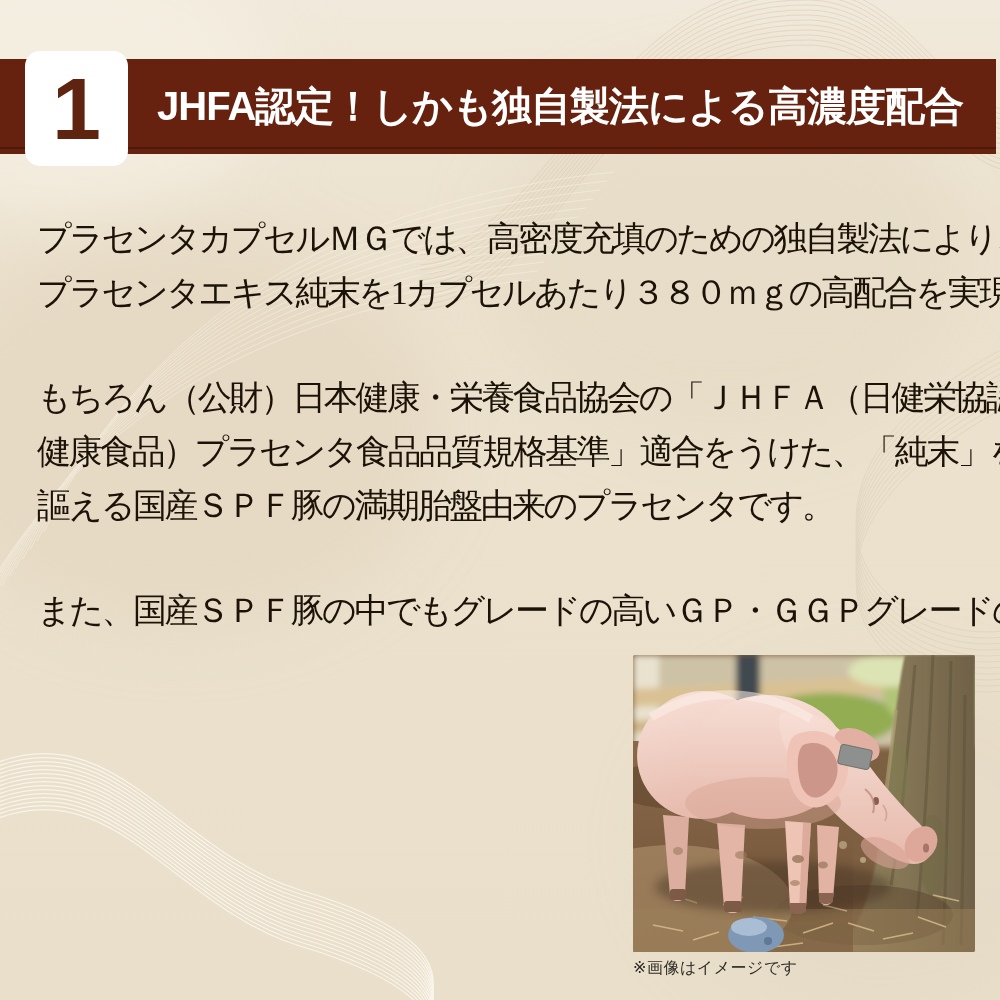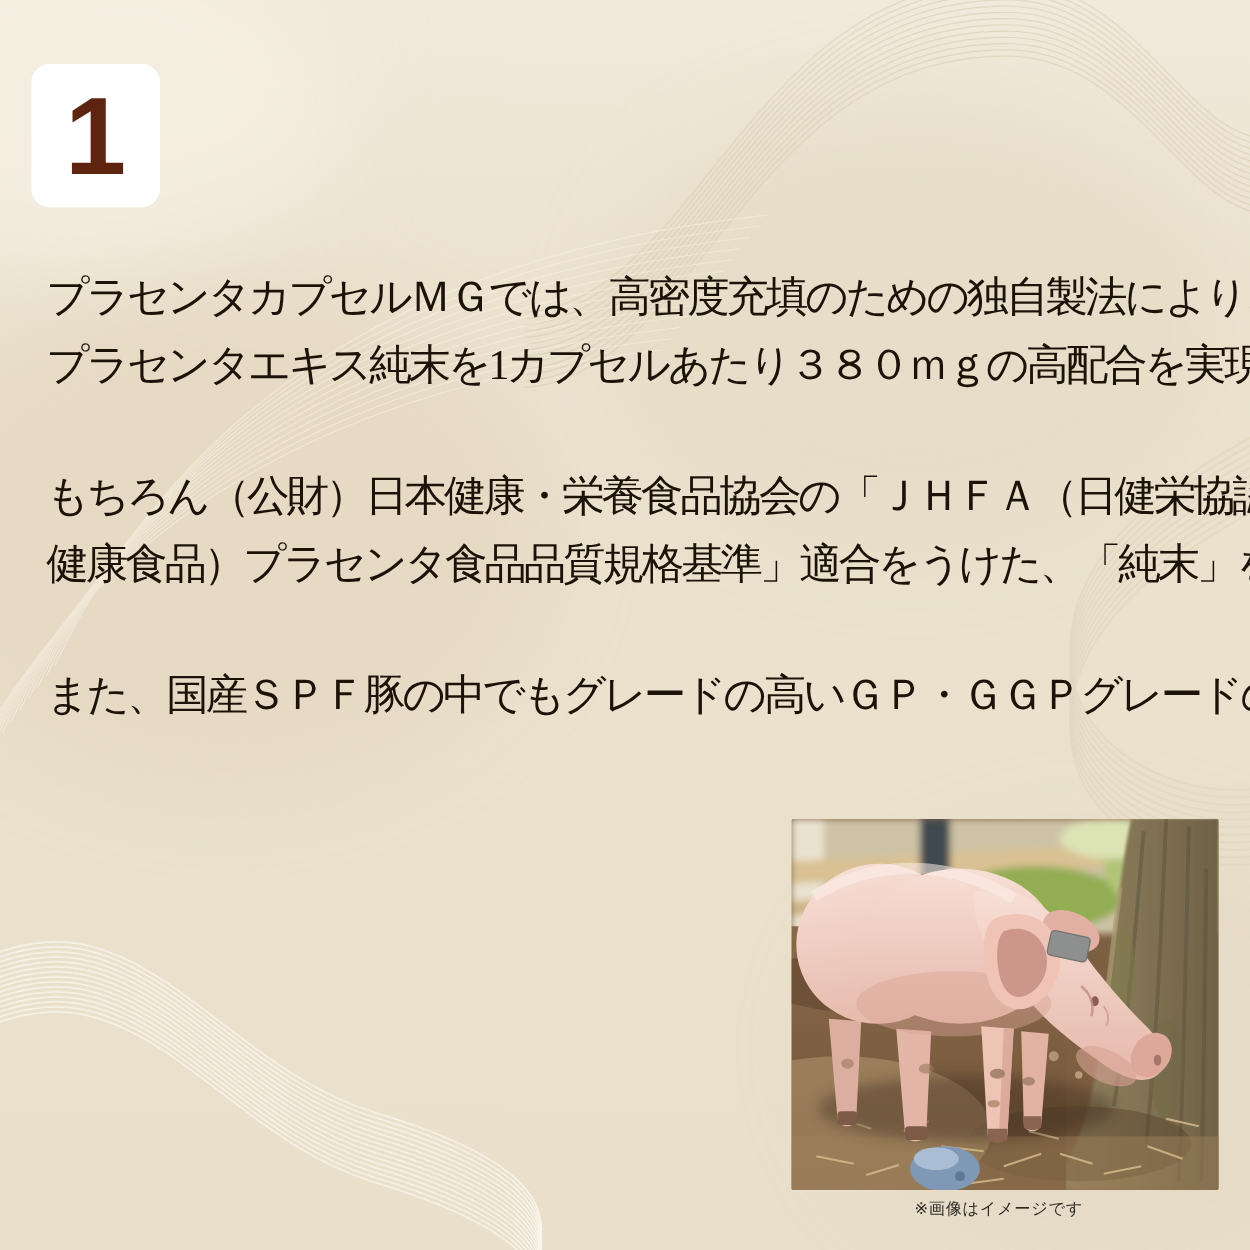--- a/index.html
+++ b/index.html
@@ -47,22 +47,22 @@
     font-size:34px;line-height:54px;letter-spacing:-2.5px;
   }
   
   .photo{
     position:absolute;left:633px;top:655px;width:342px;height:297px;
     margin:0;overflow:hidden;border-radius:2px;z-index:1;
   }
   .photo svg{display:block;}
   .caption{
     position:absolute;left:633px;top:958px;width:342px;z-index:1;
-    text-align:center;padding-right:10px;box-sizing:border-box;
-    font-size:13px;color:#2e2a24;letter-spacing:0.5px;
+    text-align:left;padding-right:10px;box-sizing:border-box;
+    font-size:16px;color:#2e2a24;letter-spacing:0.5px;
   }
 </style>
 </head>
 <body>
 
 <div class="page">
 
   <svg class="bg-pattern" width="1000" height="1000" viewBox="0 0 1000 1000" aria-hidden="true">
     <defs>
       <filter id="soft" x="-60%" y="-60%" width="220%" height="220%">
@@ -134,32 +134,36 @@
         <use href="#wD" transform="translate(42,-54)"></use>
       <use href="#wD" transform="translate(49,-63)"></use>
         <use href="#wD" transform="translate(56,-72)"></use>
       <use href="#wD" transform="translate(63,-81)"></use>
         <use href="#wD" transform="translate(70,-90)"></use>
       <use href="#wD" transform="translate(77,-99)"></use>
         <use href="#wD" transform="translate(84,-108)"></use>
     </g>
   </svg>
 
+  <header class="bar">
+    <h1 class="bar-title">JHFA認定！しかも独自製法による高濃度配合</h1>
+  </header>
   <div class="numbox">
     <span>1</span>
   </div>
 
   <main class="body-text">
     <p>
       <span class="tline">プラセンタカプセルＭＧでは、高密度充填のための独自製法により、</span>
       <span class="tline">プラセンタエキス純末を1カプセルあたり３８０ｍｇの高配合を実現。</span>
     </p>
     <p>
       <span class="tline">もちろん（公財）日本健康・栄養食品協会の「ＪＨＦＡ（日健栄協認定</span>
       <span class="tline">健康食品）プラセンタ食品品質規格基準」適合をうけた、「純末」を</span>
+      <span class="tline">謳える国産ＳＰＦ豚の満期胎盤由来のプラセンタです。</span>
     </p>
     <p>
       <span class="tline">また、国産ＳＰＦ豚の中でもグレードの高いＧＰ・ＧＧＰグレードのもの</span>
     </p>
   </main>
 
   <figure class="photo">
     <svg width="342" height="297" viewBox="0 0 342 297" aria-hidden="true">
       <defs>
         <linearGradient id="trunkGrad" x1="0" y1="0" x2="1" y2="0">

